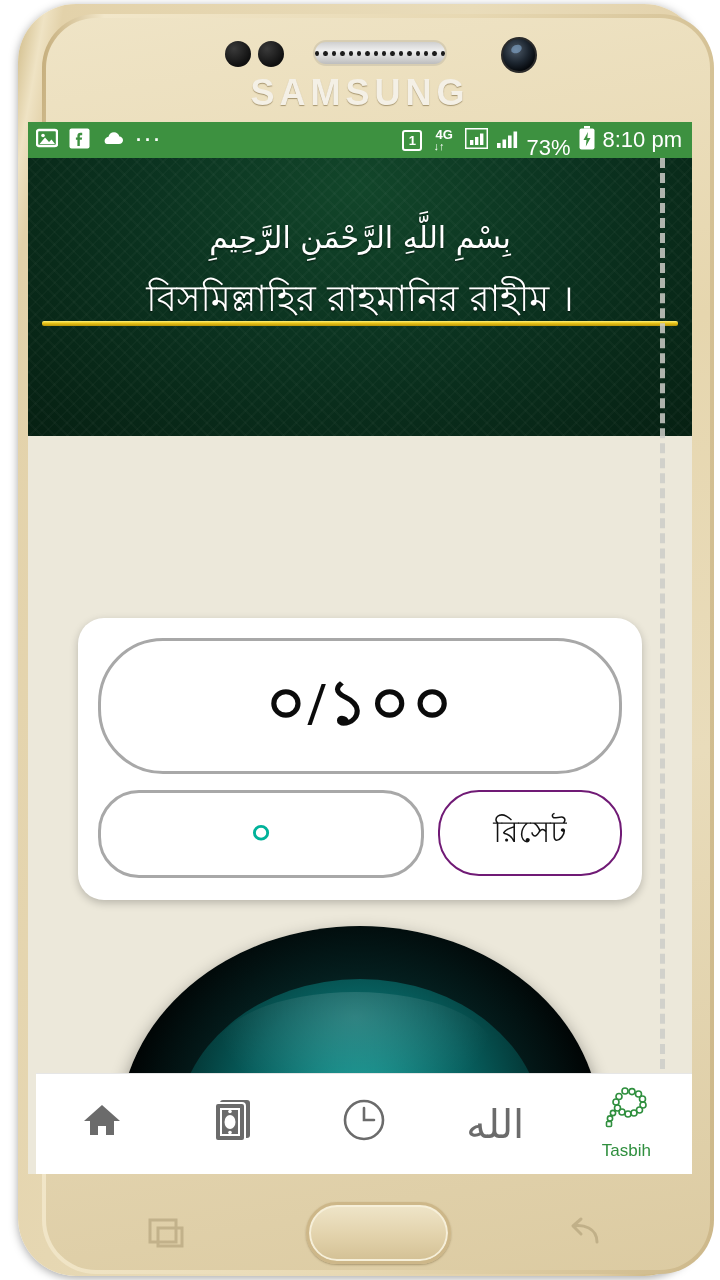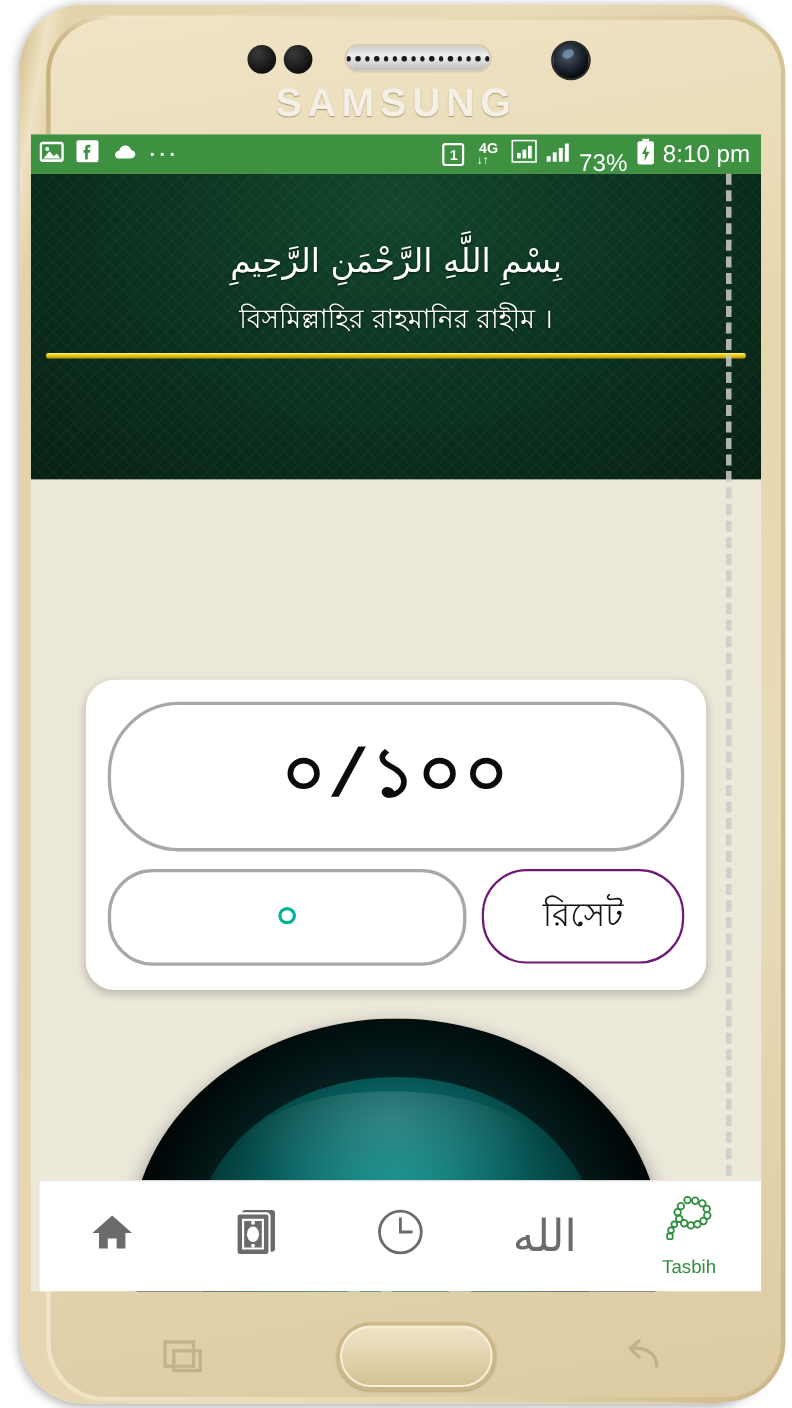--- a/index.html
+++ b/index.html
@@ -197,21 +197,21 @@
     padding-top: 62px;
     direction: rtl;
     letter-spacing: 1px;
     text-shadow: 0 1px 2px rgba(0,0,0,.6);
   }
   .bangla-line {
     position: relative;
     text-align: center;
     color: #ffffff;
     font-family: "DejaVu Sans", sans-serif;
-    font-size: 24px;
+    font-size: 36px;
     padding-top: 16px;
     text-shadow: 0 1px 2px rgba(0,0,0,.6);
   }
   .gold-rule {
     position: absolute;
     left: 14px; right: 14px; top: 163px;
     height: 5px;
     background: linear-gradient(#fff07a, #e8c417 45%, #b8940a);
     border-radius: 2px;
   }
@@ -250,21 +250,21 @@
   }
   .count-pill {
     height: 130px;
     border: 3px solid #a8a8a8;
     border-radius: 65px;
     display: flex;
     align-items: center;
     justify-content: center;
   }
   .count-value {
-    font-family: Liberation Mono, monospace;
+    font-family: Liberation Serif, serif;
     font-size: 62px;
     font-weight: 700;
     color: #0b0b0b;
     letter-spacing: 2px;
   }
   .pill-row {
     display: flex;
     gap: 14px;
     margin-top: 16px;
   }

